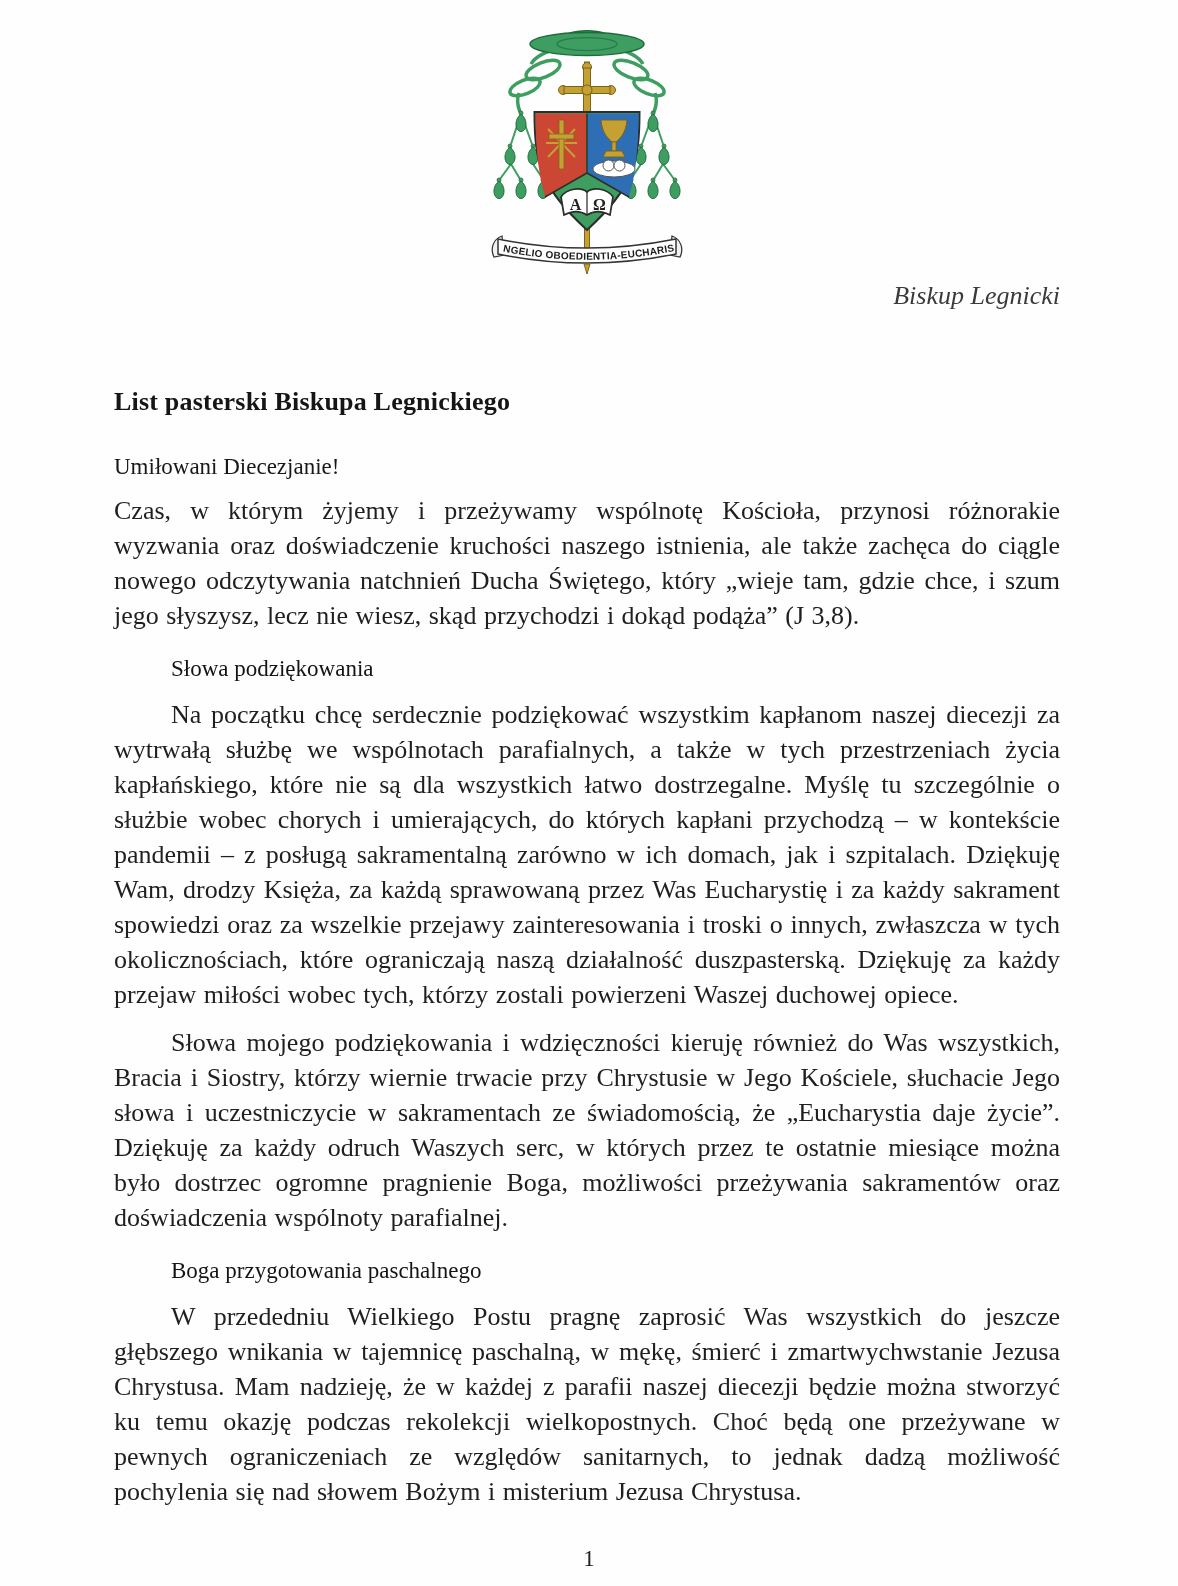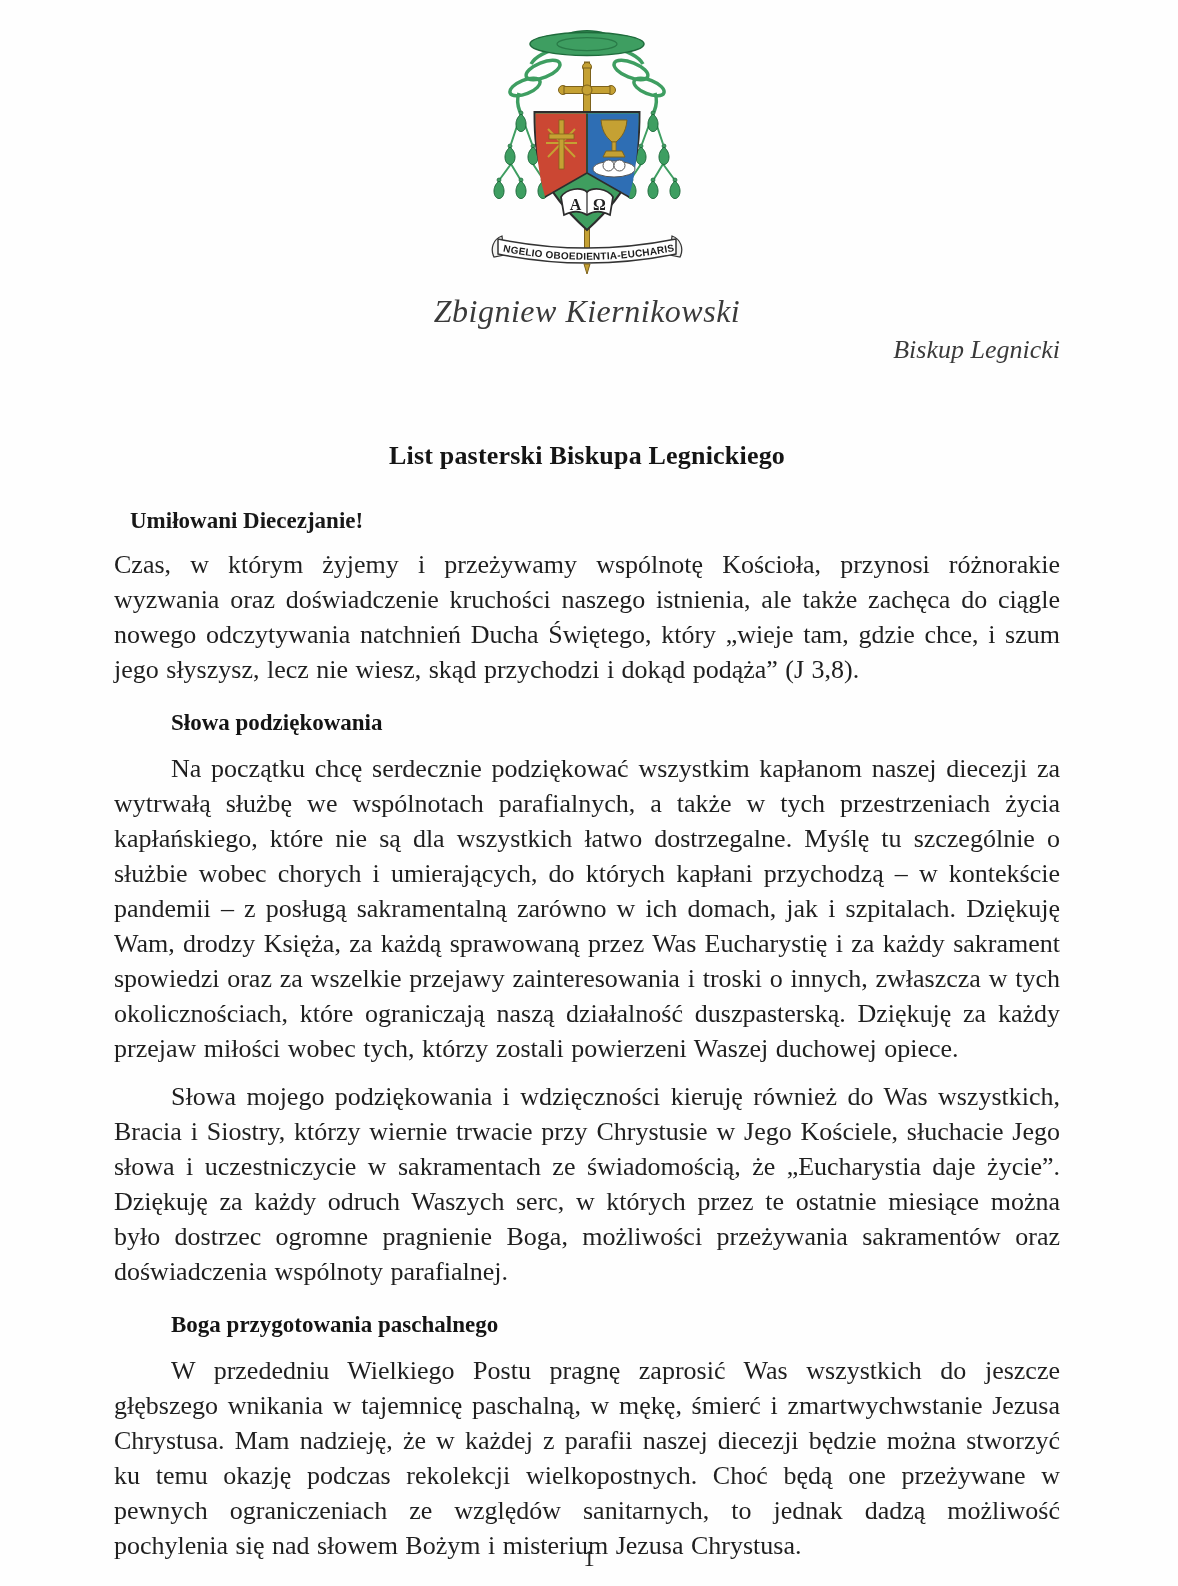--- a/index.html
+++ b/index.html
@@ -18,31 +18,31 @@
   .author-name {
     text-align: center; font-style: italic;
     font-size: 32px; color: #3a3a3a; margin-top: 16px; line-height: 38px;
     letter-spacing: 0.5px;
   }
   .author-title {
     text-align: right; font-style: italic;
     font-size: 26px; color: #3a3a3a; margin-top: 4px; line-height: 32px;
   }
   .doc-title {
-    text-align: center; font-size: 26px; font-weight: bold;
+    text-align: left; font-size: 26px; font-weight: bold;
     color: #151515; margin: 74px 0 0 0; line-height: 32px; letter-spacing: 0.2px;
   }
-  .salutation { font-weight: bold; font-size: 23px; margin: 36px 0 0 16px; color: #181818; }
+  .salutation { font-weight: normal; font-size: 23px; margin: 36px 0 0 0; color: #181818; }
   .para {
     font-size: 26px; line-height: 35px; text-align: justify;
     margin: 13px 0 0 0; word-spacing: 1px;
   }
   .para.indent { text-indent: 57px; }
   .heading {
-    font-size: 23px; font-weight: bold; color: #141414;
+    font-size: 23px; font-weight: normal; color: #141414;
     margin: 21px 0 0 57px; line-height: 30px;
   }
   .page-number {
     position: absolute; bottom: 14px; left: 0; right: 0;
     text-align: center; font-size: 23px; color: #222;
   }
 </style>
 </head>
 <body>
 
@@ -145,21 +145,20 @@
           <path id="mottoPath" d="M26,470 Q200,505 374,470" fill="none"></path>
           <text font-family="Liberation Sans, sans-serif" font-size="20" font-weight="bold" fill="#1c1c1c" letter-spacing="0.5">
             <textPath href="#mottoPath" startOffset="50%" text-anchor="middle">EVANGELIO OBOEDIENTIA-EUCHARISTIA</textPath>
           </text>
         </g>
 
         <path d="M194,496 L206,496 L200,516 Z" fill="#c5a133" stroke="#7d621c" stroke-width="2"></path>
       </svg>
     </div>
 
-    <div class="author-name">Zbigniew Kiernikowski</div>
     <div class="author-title">Biskup Legnicki</div>
 
     <h1 class="doc-title">List pasterski Biskupa Legnickiego</h1>
 
     <p class="salutation">Umiłowani Diecezjanie!</p>
 
     <p class="para">Czas, w którym żyjemy i przeżywamy wspólnotę Kościoła, przynosi różnorakie wyzwania oraz doświadczenie kruchości naszego istnienia, ale także zachęca do ciągle nowego odczytywania natchnień Ducha Świętego, który „wieje tam, gdzie chce, i szum jego słyszysz, lecz nie wiesz, skąd przychodzi i dokąd podąża” (J 3,8).</p>
 
     <h2 class="heading">Słowa podziękowania</h2>
 

